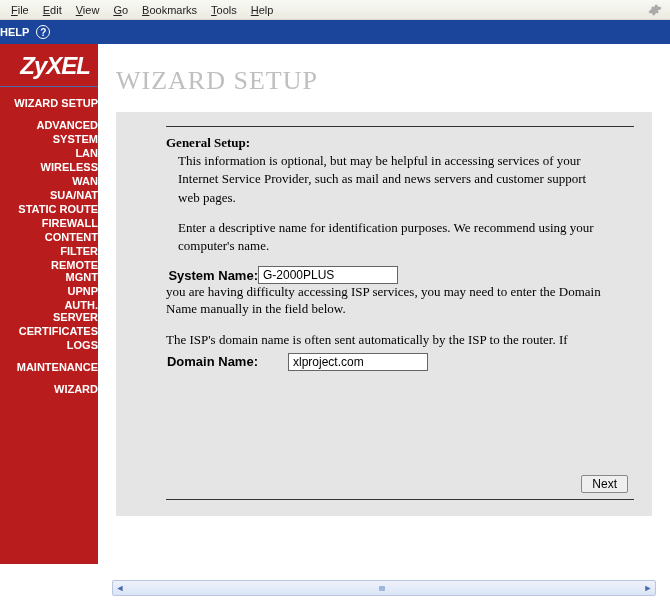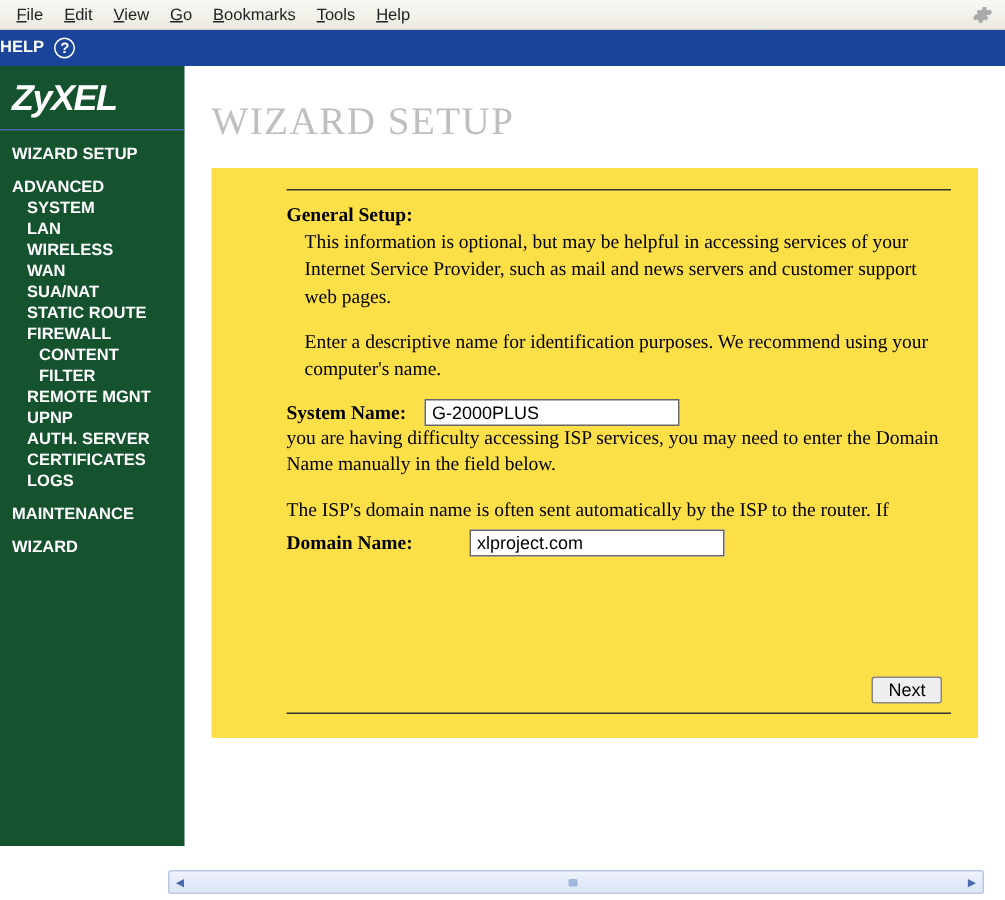--- a/index.html
+++ b/index.html
@@ -55,27 +55,28 @@
     font-weight: bold;
     font-size: 10px;
     margin-left: 4px;
   }
   .main-area {
     display: flex;
     height: 520px;
     background: #fff;
   }
   .sidebar {
-    width: 123px;
-    background: #14532d;
+    width: 98px;
+    background: #b91c1c;
     color: #fff;
     padding: 8px 0 0 0;
     font-size: 11px;
     font-weight: bold;
     font-family: Arial, Helvetica, sans-serif;
+    text-align: right;
   }
   .logo {
     font-family: "Arial Black", Arial, sans-serif;
     font-size: 24px;
     font-style: italic;
     font-weight: 900;
     letter-spacing: -1px;
     padding: 0 8px 6px 8px;
     border-bottom: 1px solid #4a6bb0;
     margin-bottom: 8px;
@@ -91,21 +92,21 @@
   }
   .page-title {
     font-family: Georgia, 'Times New Roman', serif;
     font-size: 26px;
     color: #bfbfbf;
     letter-spacing: 1px;
     margin-bottom: 16px;
     font-weight: normal;
   }
   .panel {
-    background: #fde047;
+    background: #e5e5e5;
     padding: 14px 18px 16px 50px;
     min-height: 380px;
     position: relative;
   }
   .panel-inner {
     border-top: 1px solid #333;
   }
   .gsetup {
     font-family: "Times New Roman", serif;
     font-size: 13px;
@@ -122,45 +123,46 @@
     line-height: 1.25;
   }
   .ptext.gap { margin-top: 14px; }
   .field-row {
     display: flex;
     align-items: center;
     margin-top: 12px;
     margin-left: 0px;
   }
   .field-label {
-    font-family: Liberation Serif, serif;
+    font-family: Liberation Sans, sans-serif;
     font-size: 13px;
     font-weight: bold;
     width: 92px;
+    text-align: right;
   }
   .field-input {
     font-family: Arial, sans-serif;
     font-size: 12px;
     padding: 1px 4px;
-    width: 170px;
+    width: 140px;
     height: 18px;
     border: 1px solid #666;
     background: #fff;
   }
   .isp-note {
     font-family: "Times New Roman", serif;
     font-size: 13px;
     color: #000;
     margin-top: 14px;
     line-height: 1.3;
   }
   .btn-row {
     display: flex;
     justify-content: flex-end;
-    margin-top: 80px;
+    margin-top: 104px;
     padding-right: 6px;
     border-bottom: 1px solid #333;
     padding-bottom: 6px;
   }
   .btn-next {
     font-family: Arial, sans-serif;
     font-size: 12px;
     padding: 1px 10px;
     background: #efefef;
     border: 1px solid #888;

